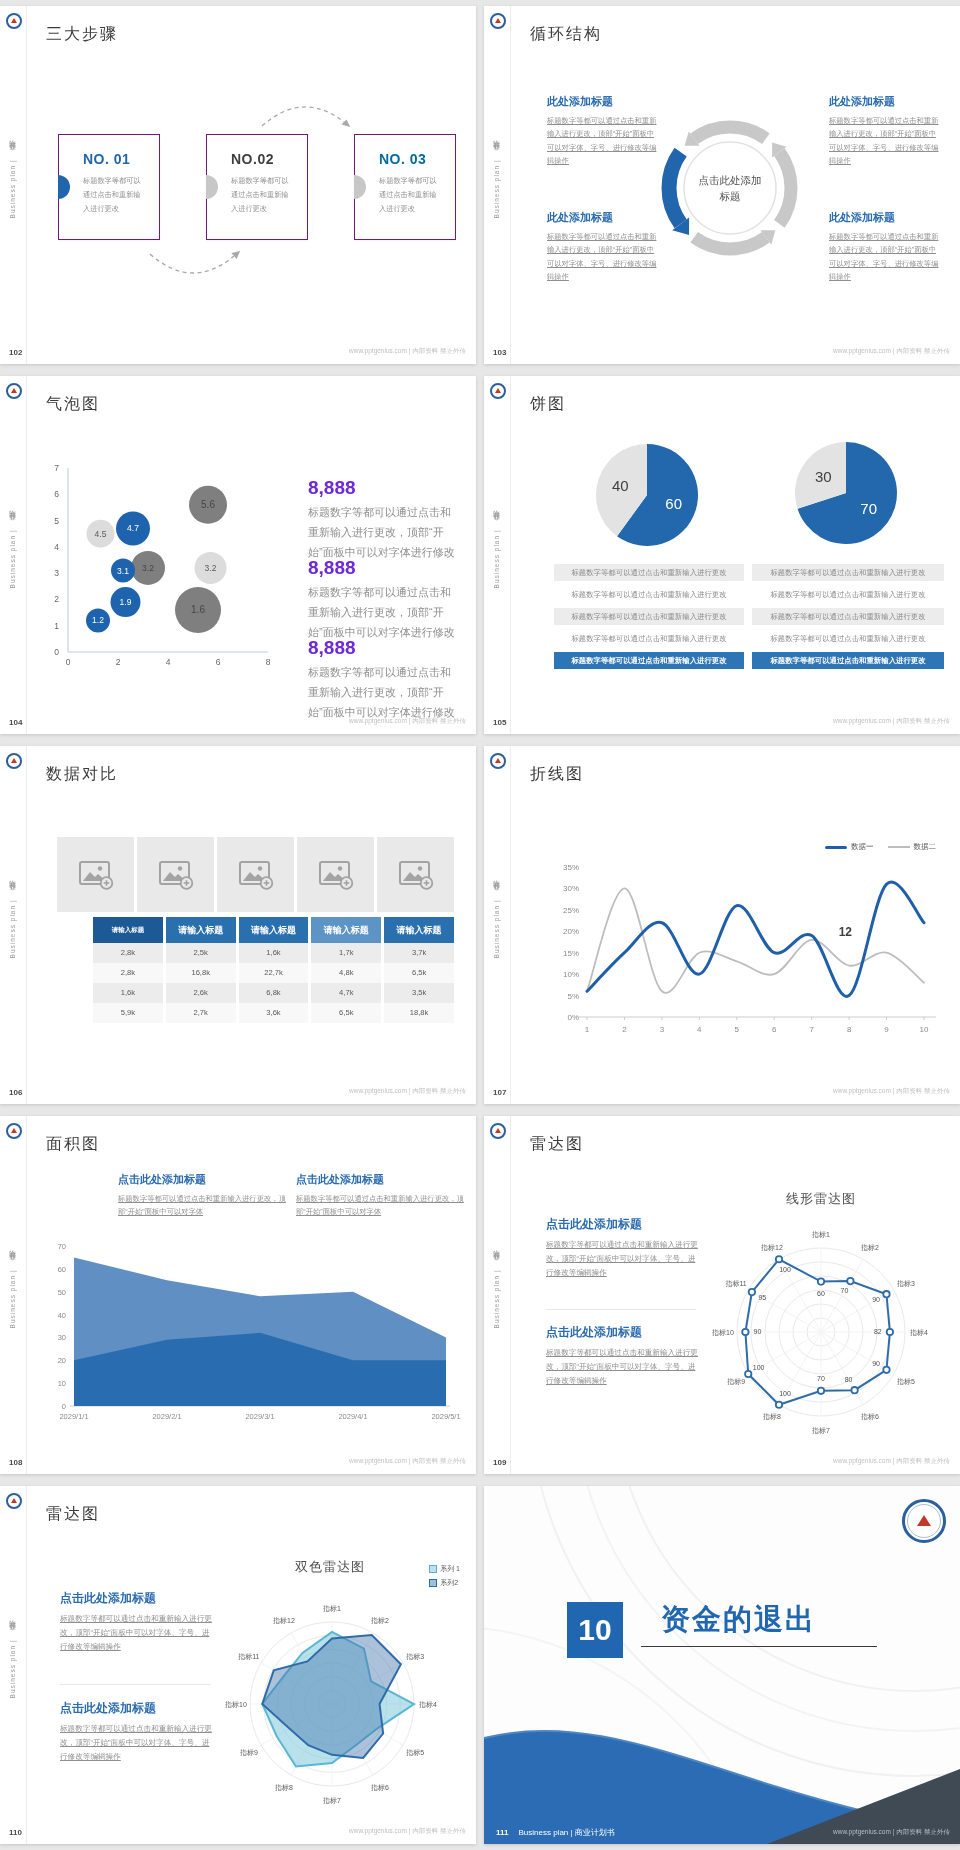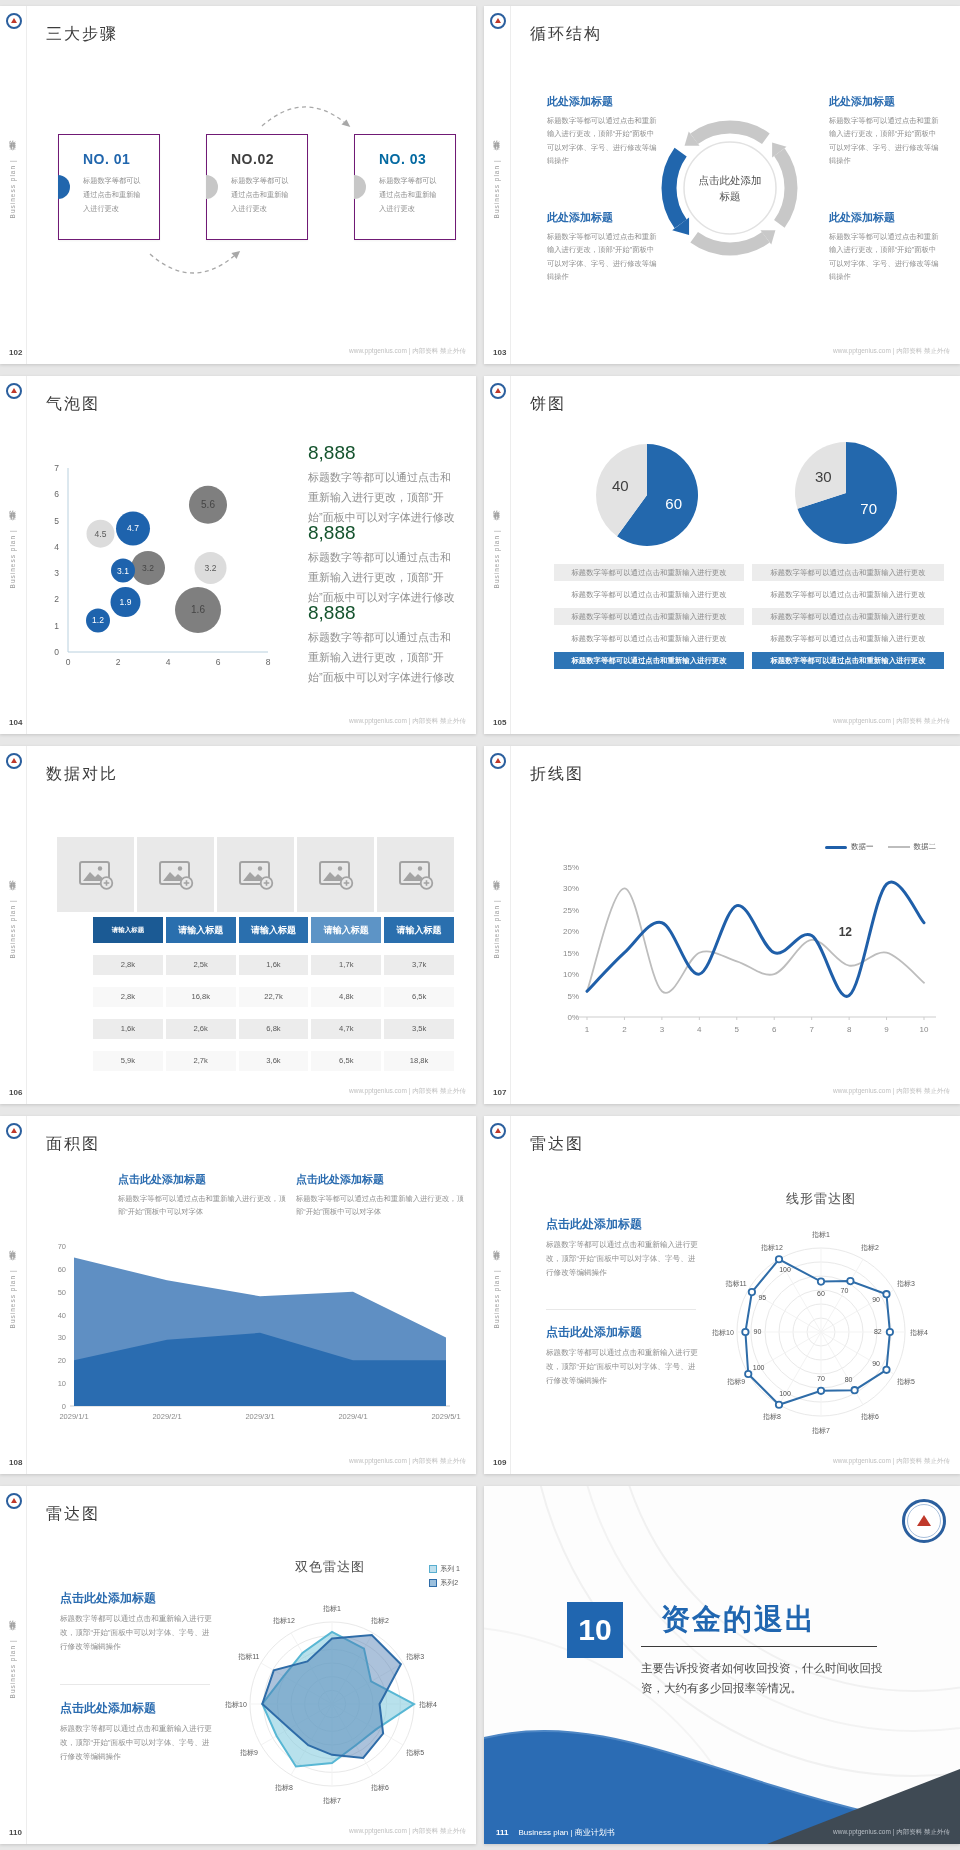--- a/index.html
+++ b/index.html
@@ -16,34 +16,34 @@
   .pnum{position:absolute;bottom:7px;left:9px;font-size:8px;font-weight:bold;color:#4a4a4a;}
   .furl{position:absolute;bottom:8px;right:10px;font-size:6.5px;color:#c0c0c0;}
   
   .stepcard{position:absolute;top:128px;width:100px;height:104px;background:#fff;border:1px solid #701a75;box-shadow:0 1px 2px rgba(0,0,0,.05);}
   .halfc{position:absolute;left:-1px;top:50%;margin-top:-12px;width:12px;height:24px;border-radius:0 12px 12px 0;background:#c7c7c7;}
   .step-no{margin:16px 0 7px 24px;font-size:14px;font-weight:bold;letter-spacing:.5px;}
   .step-body{margin:0 12px 0 24px;font-size:7.2px;color:#8f8f8f;line-height:1.95;}
   
   .blk{position:absolute;}
   .blk-t{font-size:11px;font-weight:bold;color:#2b6cb0;margin-bottom:5px;}
-  .blk-b{font-size:7.3px;color:#8f8f8f;line-height:1.85;}
+  .blk-b{font-size:7.3px;color:#8f8f8f;line-height:1.85;text-decoration:underline;}
   .divider{position:absolute;height:1px;background:#e8e8e8;}
   .cyc-label{position:absolute;font-size:10.5px;color:#4e4e4e;line-height:1.55;text-align:center;}
   
-  .stat-v{font-size:19px;font-weight:normal;color:#14532d;margin-bottom:4px;}
+  .stat-v{font-size:19px;font-weight:bold;color:#6d28d9;margin-bottom:4px;margin-top:35px;}
   .stat-b{font-size:11px;color:#8f8f8f;line-height:1.8;}
   
   .prow{height:17px;line-height:17px;text-align:center;font-size:7.4px;color:#8a8a8a;margin-bottom:5px;}
   .prow.g{background:#ececec;}
   .prow.hl{background:#2e75b6;color:#fff;font-weight:bold;}
   
   .phrow{position:absolute;display:flex;gap:3px;}
   .imgph{width:77px;height:75px;background:#e9e9e9;display:flex;align-items:center;justify-content:center;}
-  .trow{display:flex;gap:3px;margin-bottom:12px;padding-left:36px;}
+  .trow{display:flex;gap:3px;margin-bottom:0;padding-left:36px;}
   .th{width:77px;height:26px;line-height:26px;text-align:center;color:#fff;font-weight:bold;font-size:9px;}
   .th.small{font-size:6.5px;}
   .td{width:77px;height:20px;line-height:20px;text-align:center;font-size:7.6px;color:#595959;}
   .r-odd .td{background:#ececec;}
   .r-even .td{background:#f8f8f8;}
   
   .lleg{position:absolute;display:flex;gap:14px;align-items:center;}
   .lleg .it{display:flex;align-items:center;gap:4px;font-size:7.5px;color:#595959;}
   .sw-line{width:22px;height:3px;border-radius:2px;}
   .sw-thin{width:22px;height:1.5px;}
@@ -564,21 +564,20 @@
       <circle cx="430" cy="-95" r="385" fill="none" stroke="#f1f1f1" stroke-width="2"></circle>
       <circle cx="-40" cy="470" r="330" fill="none" stroke="#f4f4f4" stroke-width="2"></circle>
       <path d="M0,252 C90,230 170,262 290,300 C370,325 432,338 476,344 L476,358 L0,358 Z" fill="#2b6cb4"></path>
       <path d="M0,252 C90,230 170,262 290,300 C370,325 432,338 476,344" fill="none" stroke="#4d86c4" stroke-width="2"></path>
       <path d="M283,358 L476,283 L476,358 Z" fill="#3f4a54"></path>
     </svg>
     <span class="biglogo"></span>
     <div class="num-box">10</div>
     <div class="sec-title">资金的退出</div>
     <div class="sec-rule"></div>
-    <div class="sec-body">主要告诉投资者如何收回投资，什么时间收回投资，大约有多少回报率等情况。</div>
     <div class="sec-footer">
       <span class="pg">111</span>
       <span>Business plan | 商业计划书</span>
     </div>
     <div class="sec-url">www.pptgenius.com | 内部资料 禁止外传</div>
   </div>
 
 </div>
 
 </body></html>

